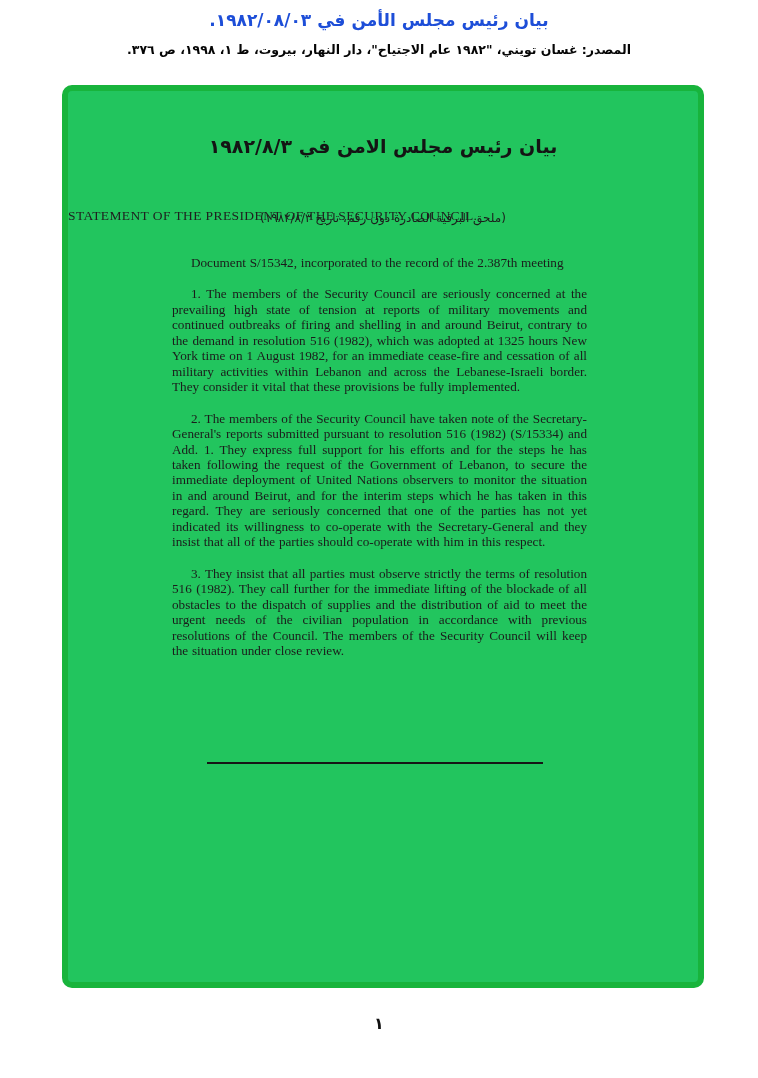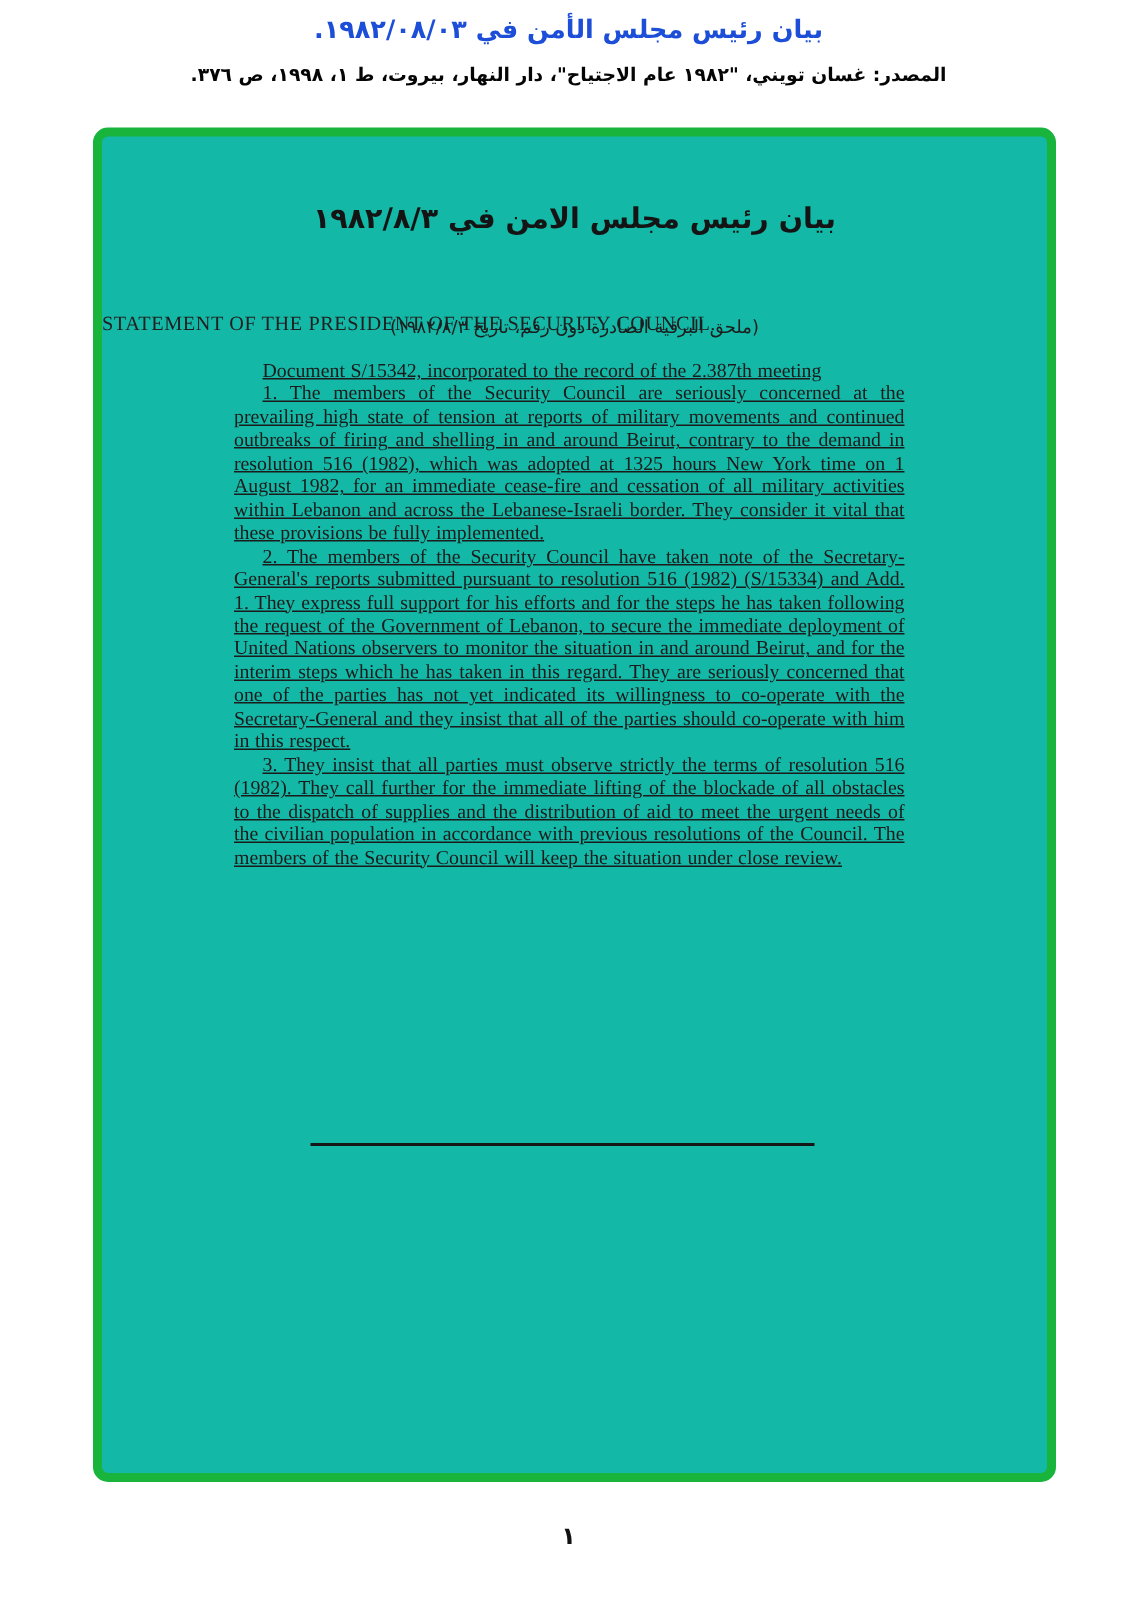--- a/index.html
+++ b/index.html
@@ -42,21 +42,21 @@
   }
   
   .doc-frame {
     position: absolute;
     left: 62px;
     top: 85px;
     width: 630px;
     height: 891px;
     border: 6px solid #18b43c;
     border-radius: 10px;
-    background: #14b8a6;
+    background: #22c55e;
   }
   
   .doc-title-ar {
     position: absolute;
     top: 44px;
     left: 0;
     width: 100%;
     text-align: center;
     direction: rtl;
     font-family: "DejaVu Sans", sans-serif;
@@ -92,24 +92,23 @@
     top: 148px;
     left: 88px;
     width: 447px;
     font-family: "Liberation Serif", serif;
     font-size: 13.2px;
     line-height: 15.45px;
     text-align: justify;
     color: #1b1b1b;
   }
   .doc-body p {
-    margin: 0;
+    margin: 16px;
     text-indent: 19px;
     word-spacing: 0.5px;
-    text-decoration: underline;
   }
   .doc-rule {
     position: absolute;
     top: 671px;
     left: 139px;
     width: 336px;
     height: 2px;
     background: #161616;
   }
   

